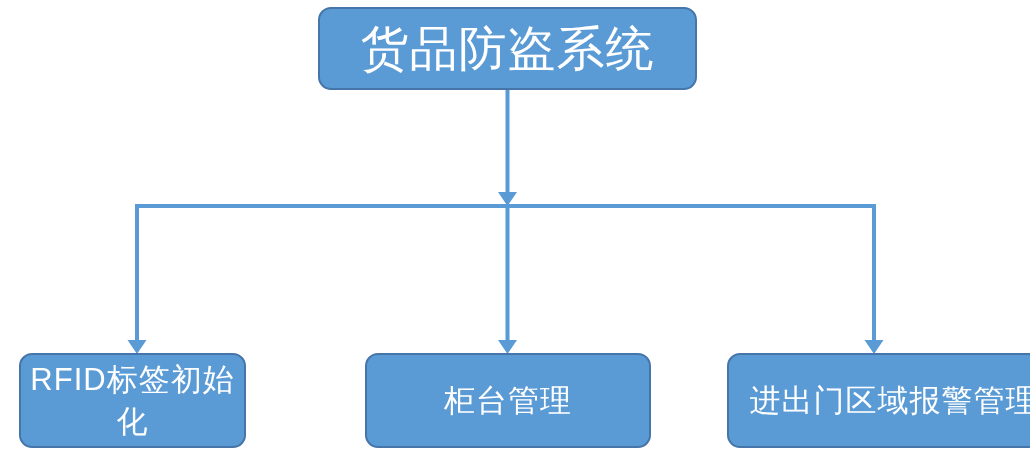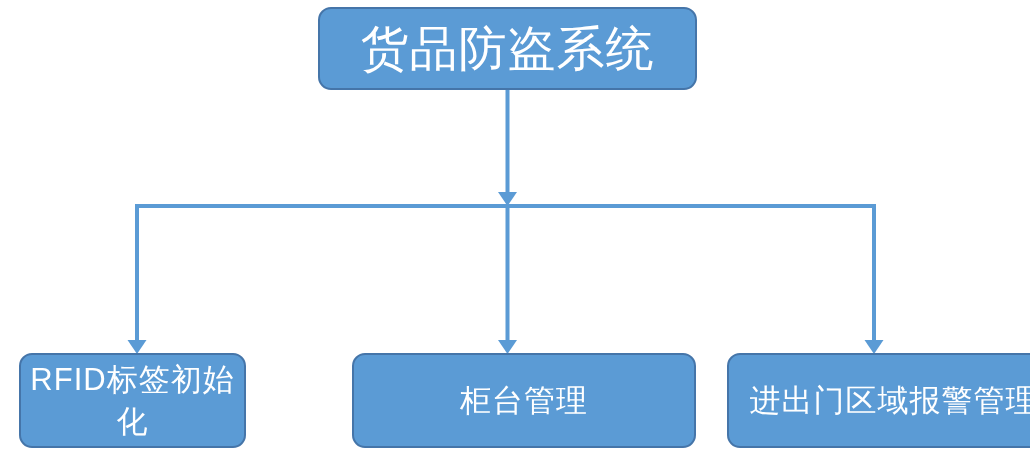--- a/index.html
+++ b/index.html
@@ -50,21 +50,21 @@
     left: 318px; top: 7px;
     width: 379px; height: 83px;
     font-size: 48px;
   }
   .node-child {
     top: 353px;
     height: 95px;
     font-size: 31px;
   }
   .node-child-0 { left: 19px;   width: 227px; }
-  .node-child-1 { left: 352px; width: 344px; }
+  .node-child-1 { left: 365px; width: 286px; }
   .node-child-2 { left: 727px; width: 333px; }
 </style>
 </head>
 <body>
 
 <div class="canvas">
 
   <svg class="connectors" viewBox="0 0 1030 453" xmlns="http://www.w3.org/2000/svg">
 
     <path class="line" d="M507.5,90 L507.5,193"></path>

